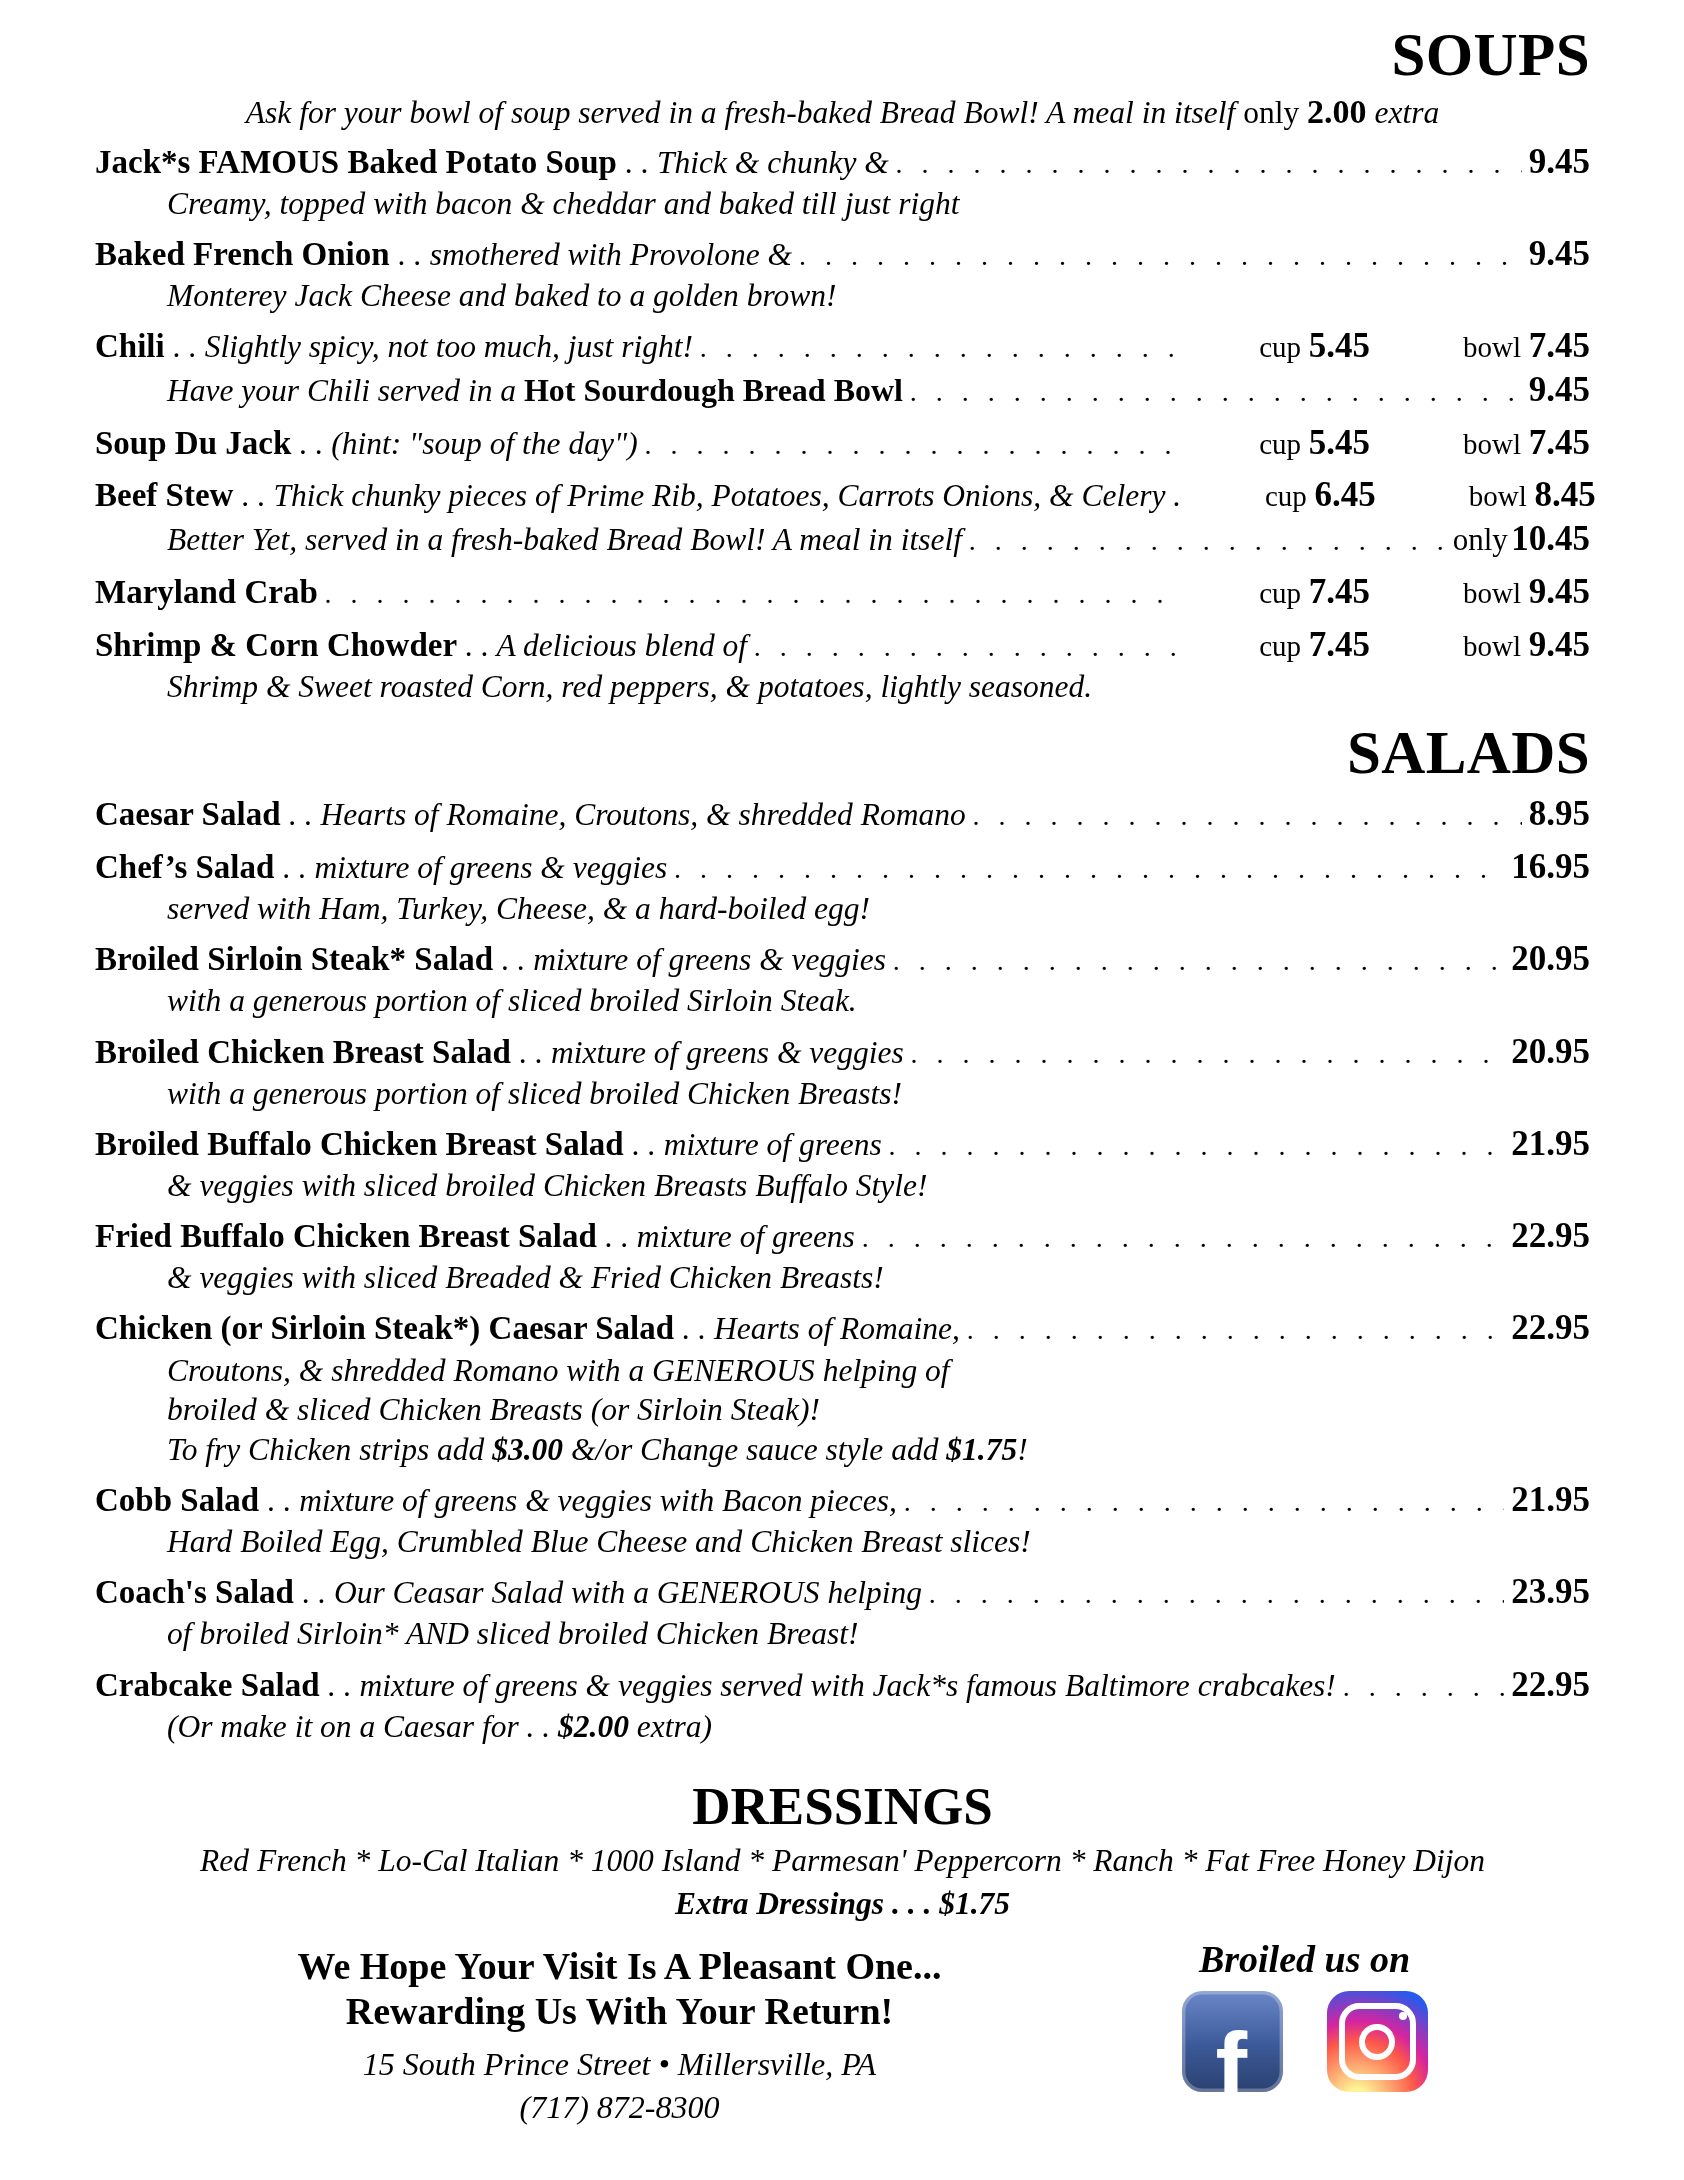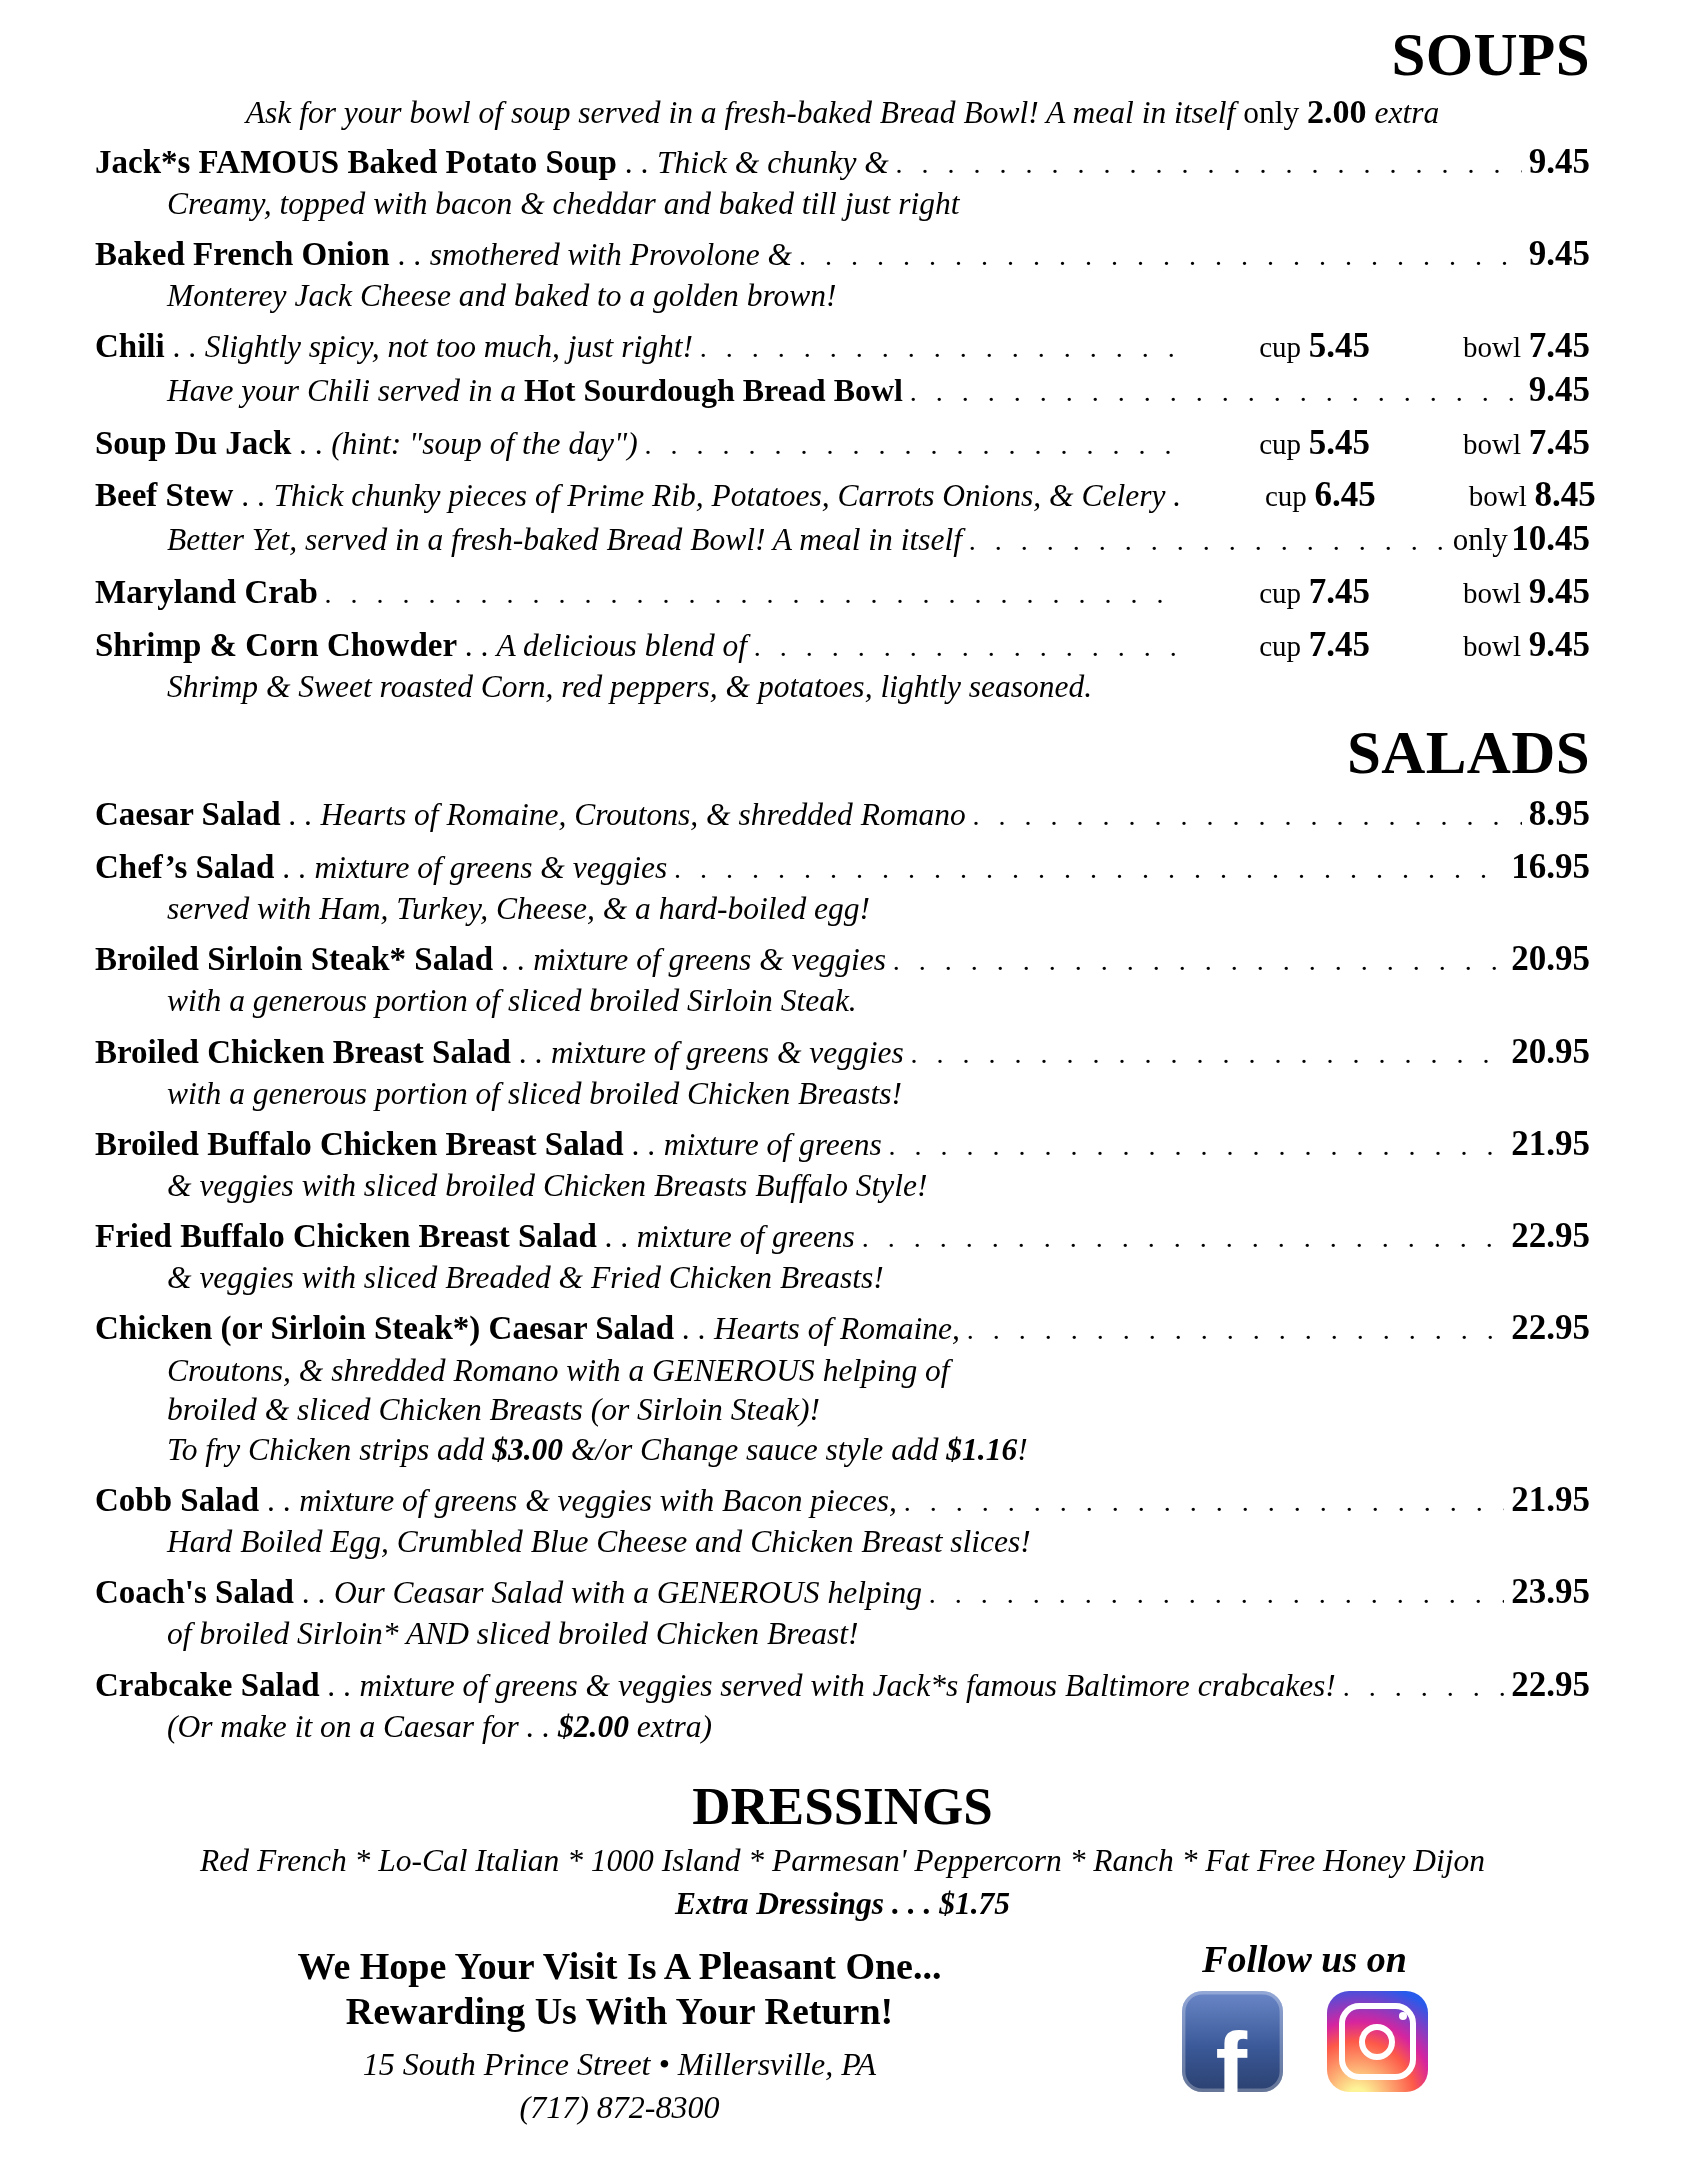--- a/index.html
+++ b/index.html
@@ -239,21 +239,21 @@
     <div class="row sub">
         <span class="subtxt">Croutons, &amp; shredded Romano with a GENEROUS helping of</span>
       </div>
     <div class="row sub">
         <span class="subtxt">broiled &amp; sliced Chicken Breasts (or Sirloin Steak)!</span>
       </div>
     <div class="row sub">
       <span class="txt"><span class="subtxt">To fry Chicken strips add</span>
         <span class="subtxt bi">$3.00</span>
         <span class="subtxt">&amp;/or Change sauce style add</span>
-        <span class="subtxt bi">$1.16</span><span class="subtxt">!</span></span>
+        <span class="subtxt bi">$1.75</span><span class="subtxt">!</span></span>
     </div>
   </div>
 
   <div class="item">
     <div class="row">
       <span class="txt"><b class="nm">Cobb Salad</b><i class="ds">. . mixture of greens &amp; veggies with Bacon pieces,</i></span>
       <span class="leader"></span>
       <span class="price">21.95</span>
     </div>
     <div class="row sub">
@@ -290,21 +290,21 @@
   <div class="dress-line it bi">Extra Dressings . . . $1.75</div>
 
   <div class="footer">
     <div class="f-left">
       <div class="thanks">We Hope Your Visit Is A Pleasant One...</div>
       <div class="thanks">Rewarding Us With Your Return!</div>
       <div class="addr">15 South Prince Street • Millersville, PA</div>
       <div class="phone">(717) 872-8300</div>
     </div>
     <div class="f-right">
-      <div class="follow">Follow us on</div>
+      <div class="follow">Broiled us on</div>
       <div class="icons">
         <div class="fb-icon">
             <span class="fb-f">f</span>
           </div>
         <div class="ig-icon">
           <div class="ig-frame"></div>
           <div class="ig-lens"></div>
           <div class="ig-dot"></div>
         </div>
       </div>

